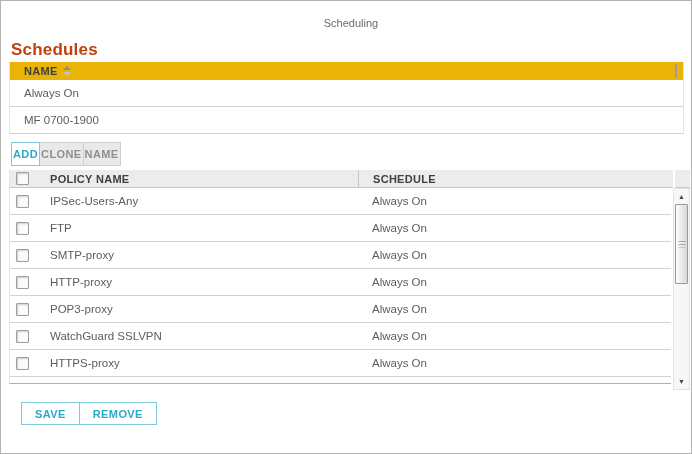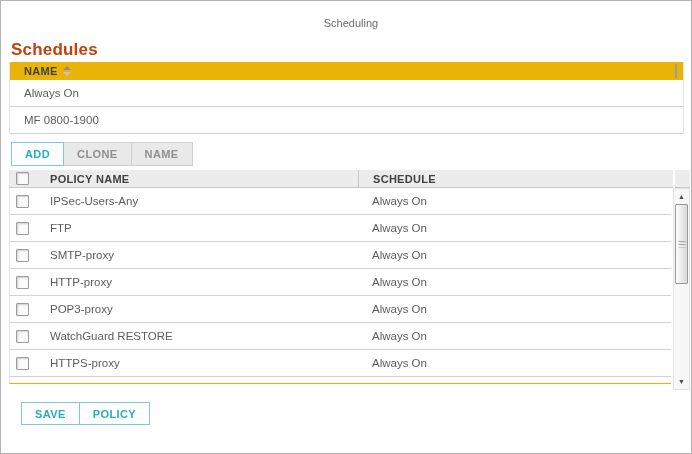--- a/index.html
+++ b/index.html
@@ -62,21 +62,21 @@
     padding-left: 14px;
     font-size: 11.5px; color: #5c5c5c;
     border-bottom: 1px solid #d2d2d2;
     background: #fff;
   }
   
   .btn-row { margin: 8px 0 0 10px; display: flex; }
   .btn {
     height: 24px;
     display: inline-flex; align-items: center; justify-content: center;
-    padding: 0 13px;
+    padding: 0 1px;
     font-size: 11px; font-weight: bold; letter-spacing: .4px;
     background: #e9e9e9;
     border: 1px solid #cfcfcf;
     color: #8f8f8f;
     cursor: pointer;
     white-space: nowrap;
   }
   .btn + .btn { margin-left: -1px; }
   .btn.primary {
     background: #fff;
@@ -202,21 +202,21 @@
             <span class="up"></span>
             <span class="down"></span>
           </span>
       </span>
       <span class="header-grip"></span>
     </div>
     <div class="srow">
       <span>Always On</span>
     </div>
     <div class="srow">
-      <span>MF 0800-1900</span>
+      <span>MF 0700-1900</span>
     </div>
   </div>
 
   <div class="btn-row">
     <button class="btn primary">ADD</button>
     <button class="btn">CLONE</button>
     <button class="btn">NAME</button>
   </div>
 
 
@@ -267,21 +267,21 @@
           <span class="cb-col">
               <span class="checkbox"></span>
             </span>
           <span class="name-col">POP3-proxy</span>
           <span class="schedule-col">Always On</span>
         </div>
         <div class="prow">
           <span class="cb-col">
               <span class="checkbox"></span>
             </span>
-          <span class="name-col">WatchGuard RESTORE</span>
+          <span class="name-col">WatchGuard SSLVPN</span>
           <span class="schedule-col">Always On</span>
         </div>
         <div class="prow">
           <span class="cb-col">
               <span class="checkbox"></span>
             </span>
           <span class="name-col">HTTPS-proxy</span>
           <span class="schedule-col">Always On</span>
         </div>
         <div class="prow">
@@ -300,17 +300,17 @@
             <span class="thumb-grip"></span>
           </span>
         <span class="scroll-arrow down">▼</span>
       </div>
     </div>
   </div>
 
   <div class="footer">
     <span class="teal-group">
       <button class="btn-teal">SAVE</button>
-      <button class="btn-teal">POLICY</button>
+      <button class="btn-teal">REMOVE</button>
     </span>
   </div>
 
 </div>
 
 </body></html>

